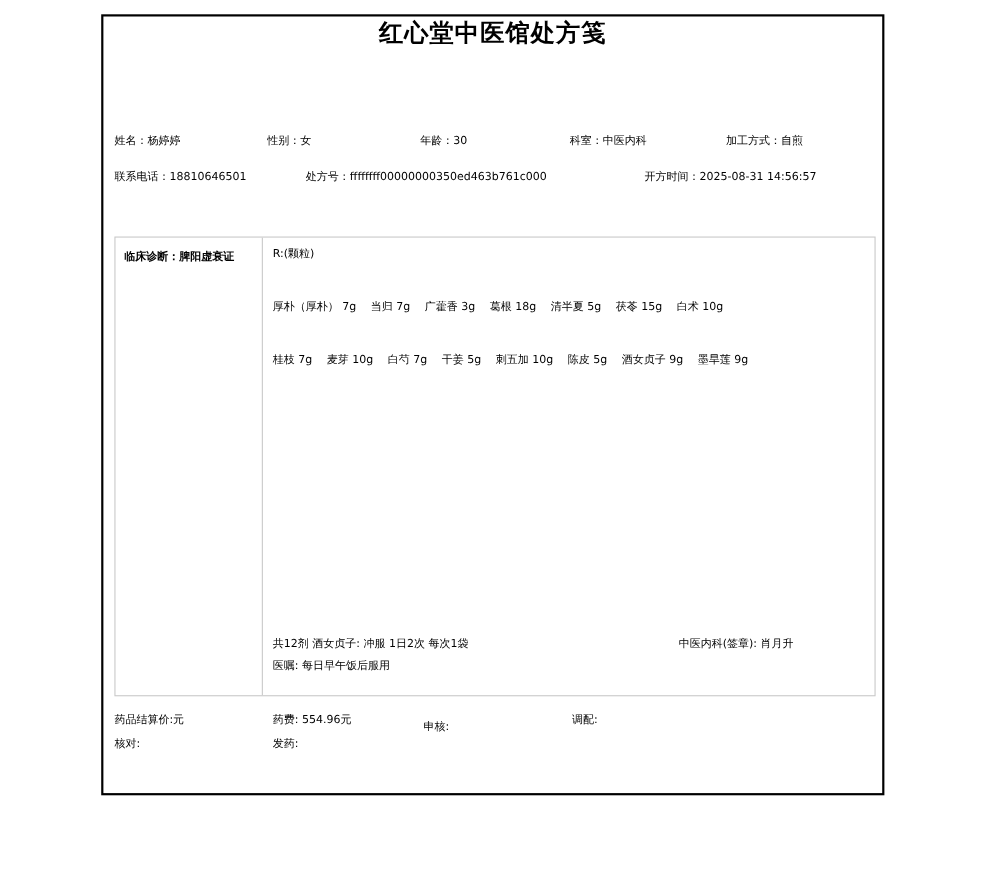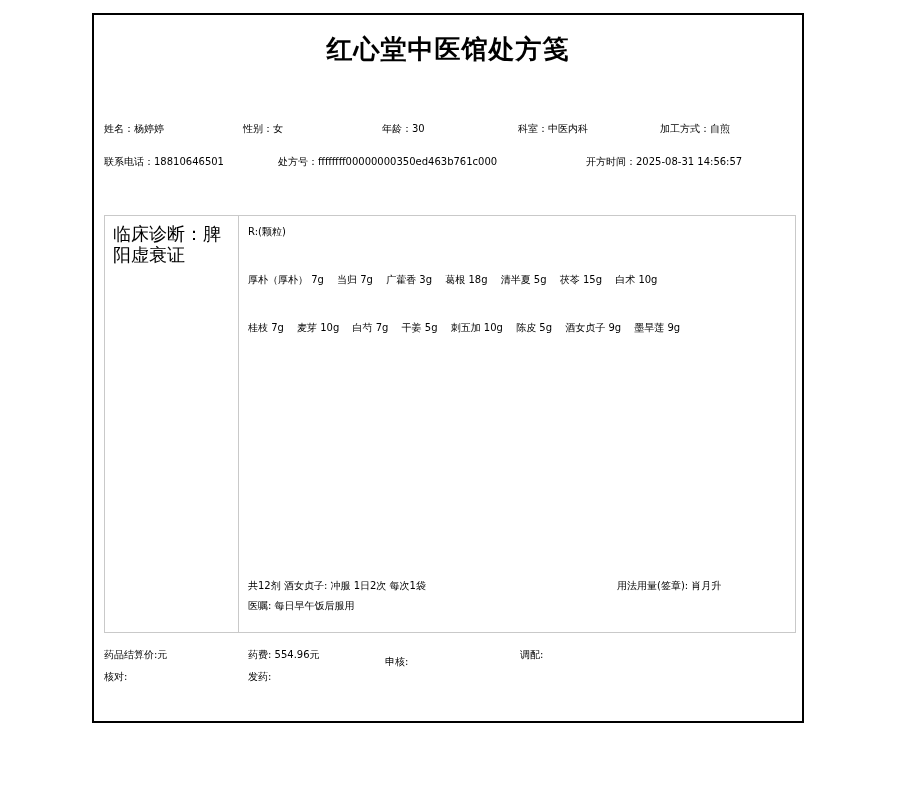--- a/index.html
+++ b/index.html
@@ -22,25 +22,25 @@
     left: 92px;
     top: 13px;
     width: 712px;
     height: 710px;
     border: 2px solid #000000;
     box-sizing: border-box;
     background: #ffffff;
   }
   .title {
     position: absolute;
-    top: 17px;
+    top: 0;
     left: 0;
     width: 100%;
     text-align: center;
-    font-size: 26px;
+    font-size: 22px;
     font-weight: bold;
     letter-spacing: 1px;
   }
   .f {
     position: absolute;
     font-size: 10px;
     white-space: nowrap;
     line-height: 17px;
   }
   .rx-box {
@@ -51,22 +51,23 @@
     height: 418px;
     border: 1px solid #c9c9c9;
     box-sizing: border-box;
     display: flex;
   }
   .diag-cell {
     width: 134px;
     box-sizing: border-box;
     border-right: 1px solid #c9c9c9;
     padding: 7px 6px 0 8px;
-    font-size: 18px;
+    font-size: 10px;
     line-height: 21px;
+    font-weight: bold;
   }
   .rx-cell {
     position: relative;
     flex: 1;
   }
   .rx-cell .f { left: 9px; }
   .herb-line .herb { margin-right: 10px; text-align: right; }
 </style>
 </head>
 <body>
@@ -106,21 +107,21 @@
           <span class="herb">麦芽 10g</span>
           <span class="herb">白芍 7g</span>
           <span class="herb">干姜 5g</span>
           <span class="herb">刺五加 10g</span>
           <span class="herb">陈皮 5g</span>
           <span class="herb">酒女贞子 9g</span>
           <span class="herb">墨旱莲 9g</span>
         </span>
 
         <span class="f" style="top:361px">共12剂 酒女贞子: 冲服 1日2次 每次1袋</span>
-        <span class="f" style="top:361px; left:378px">用法用量(签章): 肖月升</span>
+        <span class="f" style="top:361px; left:378px">中医内科(签章): 肖月升</span>
         <span class="f" style="top:381px">医嘱: 每日早午饭后服用</span>
       </div>
     </div>
 
     <span class="f" style="left:10px;  top:631px">药品结算价:元</span>
     <span class="f" style="left:154px; top:631px">药费: 554.96元</span>
     <span class="f" style="left:291px; top:638px">申核:</span>
     <span class="f" style="left:426px; top:631px">调配:</span>
 
     <span class="f" style="left:10px;  top:653px">核对:</span>

